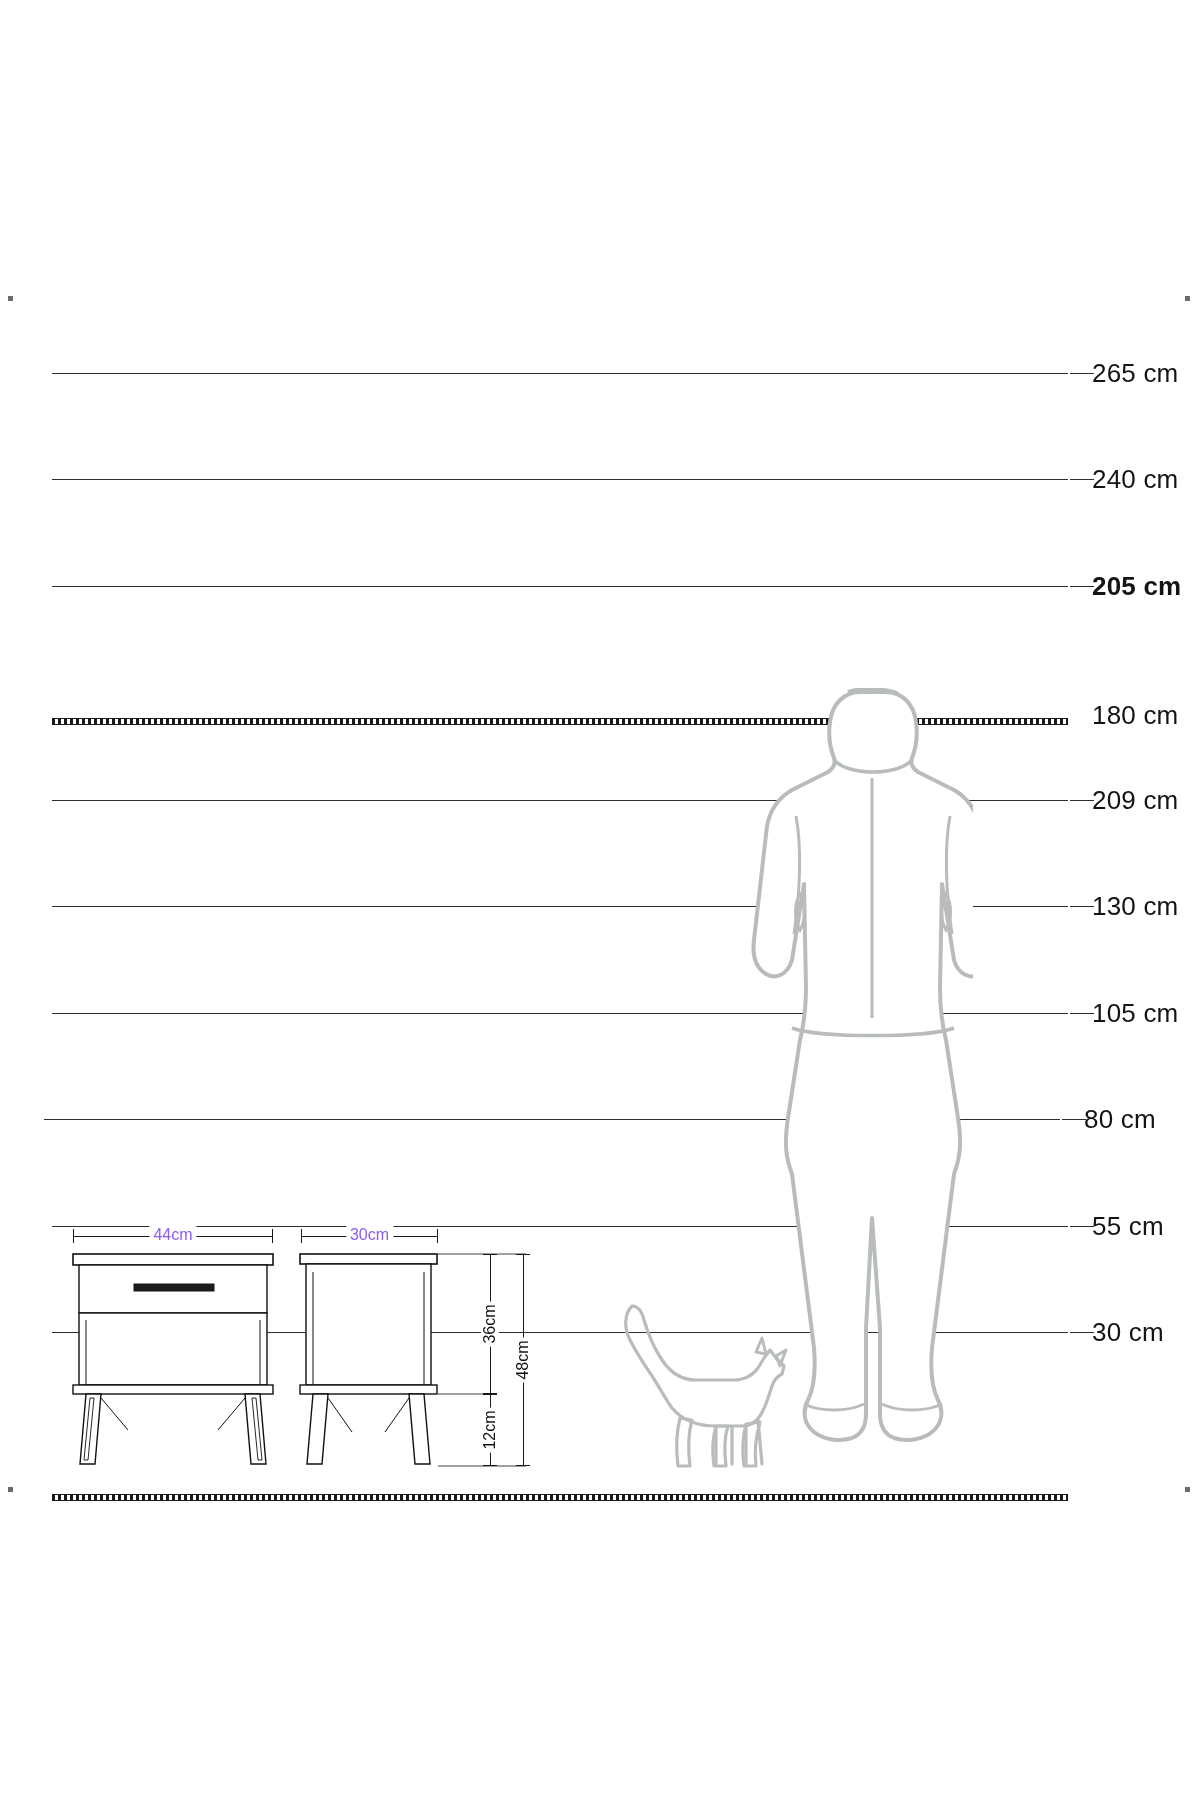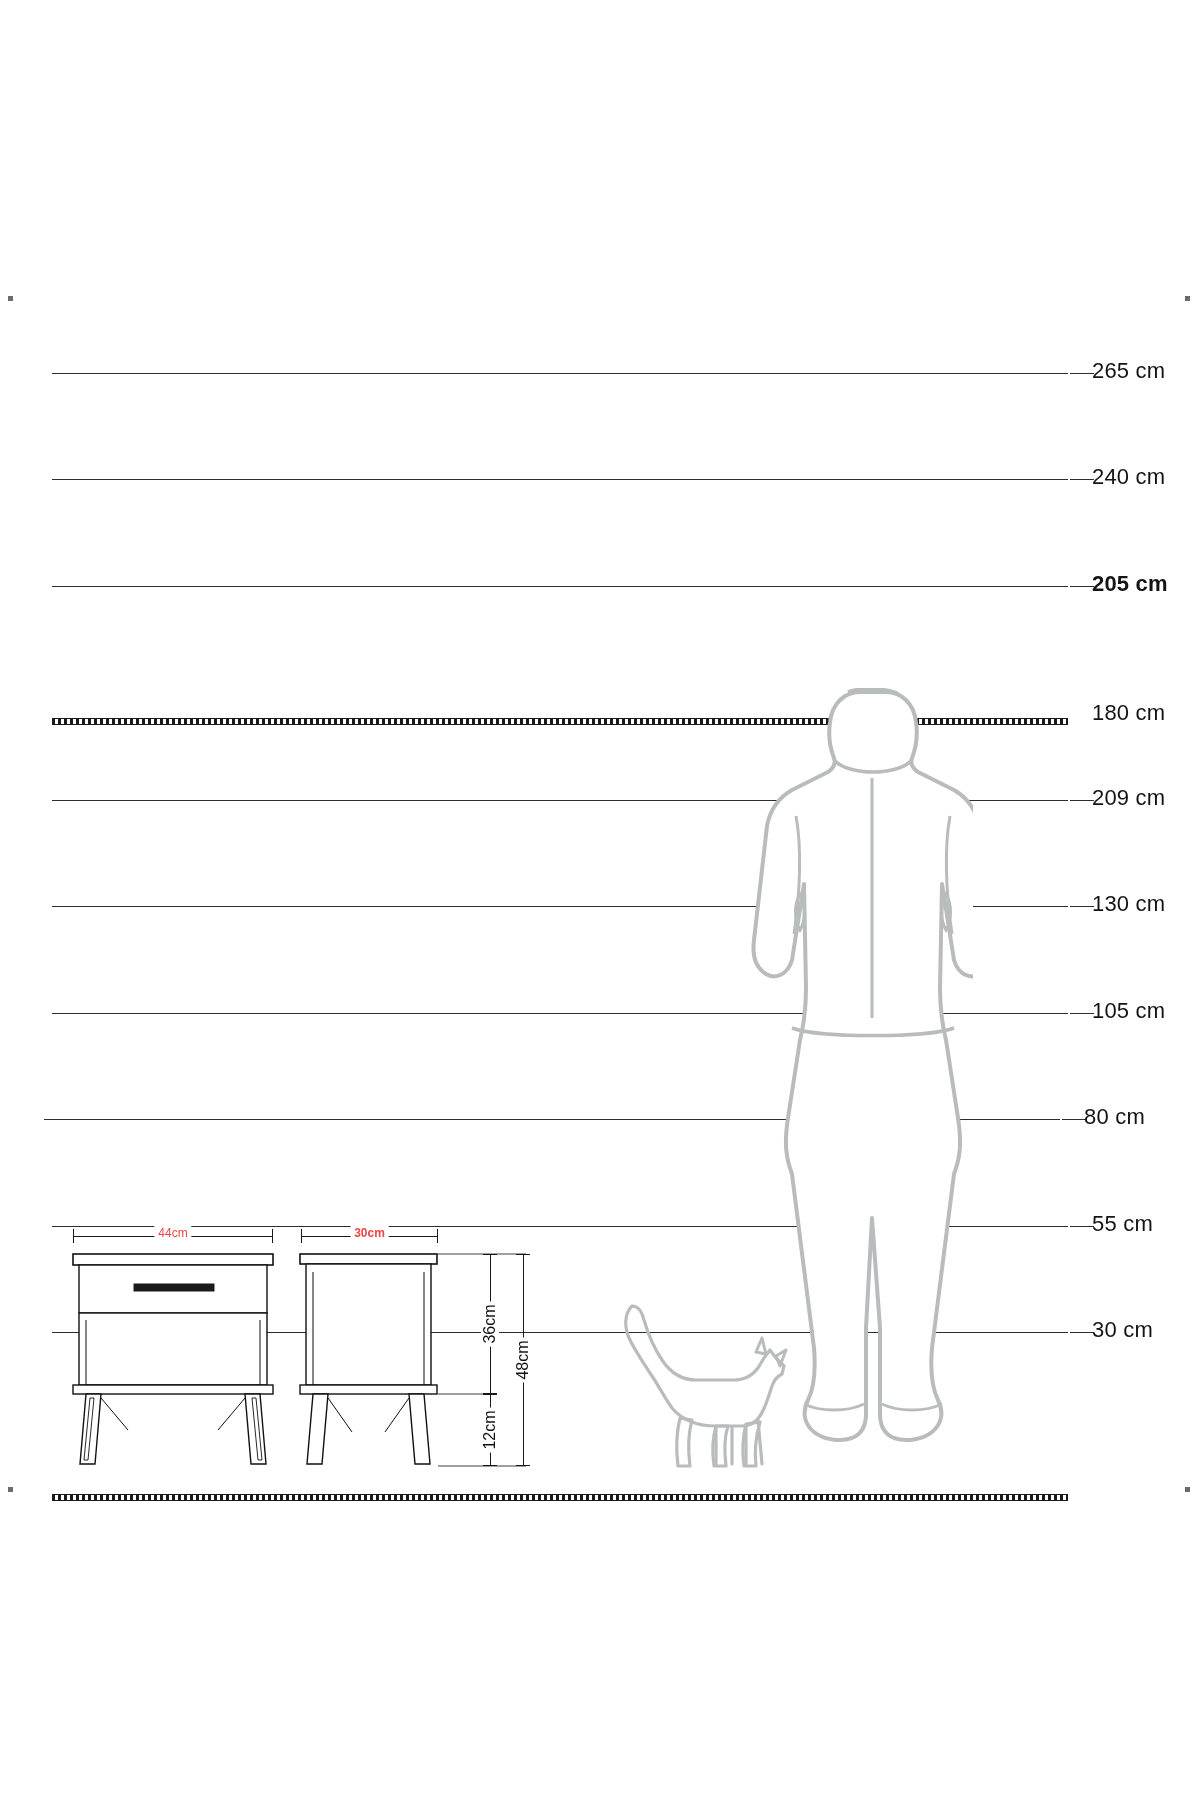--- a/index.html
+++ b/index.html
@@ -38,21 +38,21 @@
   
   .guide {
     position: absolute;
     height: 0;
     border-top: 1.2px solid #2d2d2d;
   }
   .guide .lbl {
     position: absolute;
     left: 1040px;
     top: -16px;
-    font-size: 22px;
+    font-size: 26px;
     color: #141414;
     white-space: nowrap;
     letter-spacing: 0.2px;
   }
   .guide .tick {
     position: absolute;
     left: 1018px;
     top: -1px;
     width: 24px;
     height: 0;
@@ -92,22 +92,22 @@
   }
   .dim-h .cap.l { left: 0; }
   .dim-h .cap.r { right: 0; }
   .dim-h .txt {
     position: absolute;
     left: 50%;
     top: -3px;
     transform: translateX(-50%);
     background: #ffffff;
     padding: 0 4px;
-    font-size: 12px;
-    color: #ef4444;
+    font-size: 16px;
+    color: #8b5cf6;
     white-space: nowrap;
   }
 
   
   .dim-v {
     position: absolute;
     width: 14px;
   }
   .dim-v .bar {
     position: absolute;
@@ -235,21 +235,21 @@
     <line x1="113" y1="150" x2="89" y2="184" stroke="#111" stroke-width="1"></line>
   </svg>
 
   <div class="dim-h" style="left:73px; width:200px; top:1229px;">
     <div class="bar"></div>
     <div class="cap l"></div>
     <div class="cap r"></div>
     <span class="txt">44cm</span>
   </div>
 
-  <div class="dim-h" style="left:301px; width:137px; top:1229px;font-weight:bold;">
+  <div class="dim-h" style="left:301px; width:137px; top:1229px;">
     <div class="bar"></div>
     <div class="cap l"></div>
     <div class="cap r"></div>
     <span class="txt">30cm</span>
   </div>
 
   <div class="dim-v" style="left:483px; top:1254px; height:140px;">
     <div class="bar"></div>
     <div class="cap t"></div>
     <div class="cap b"></div>

